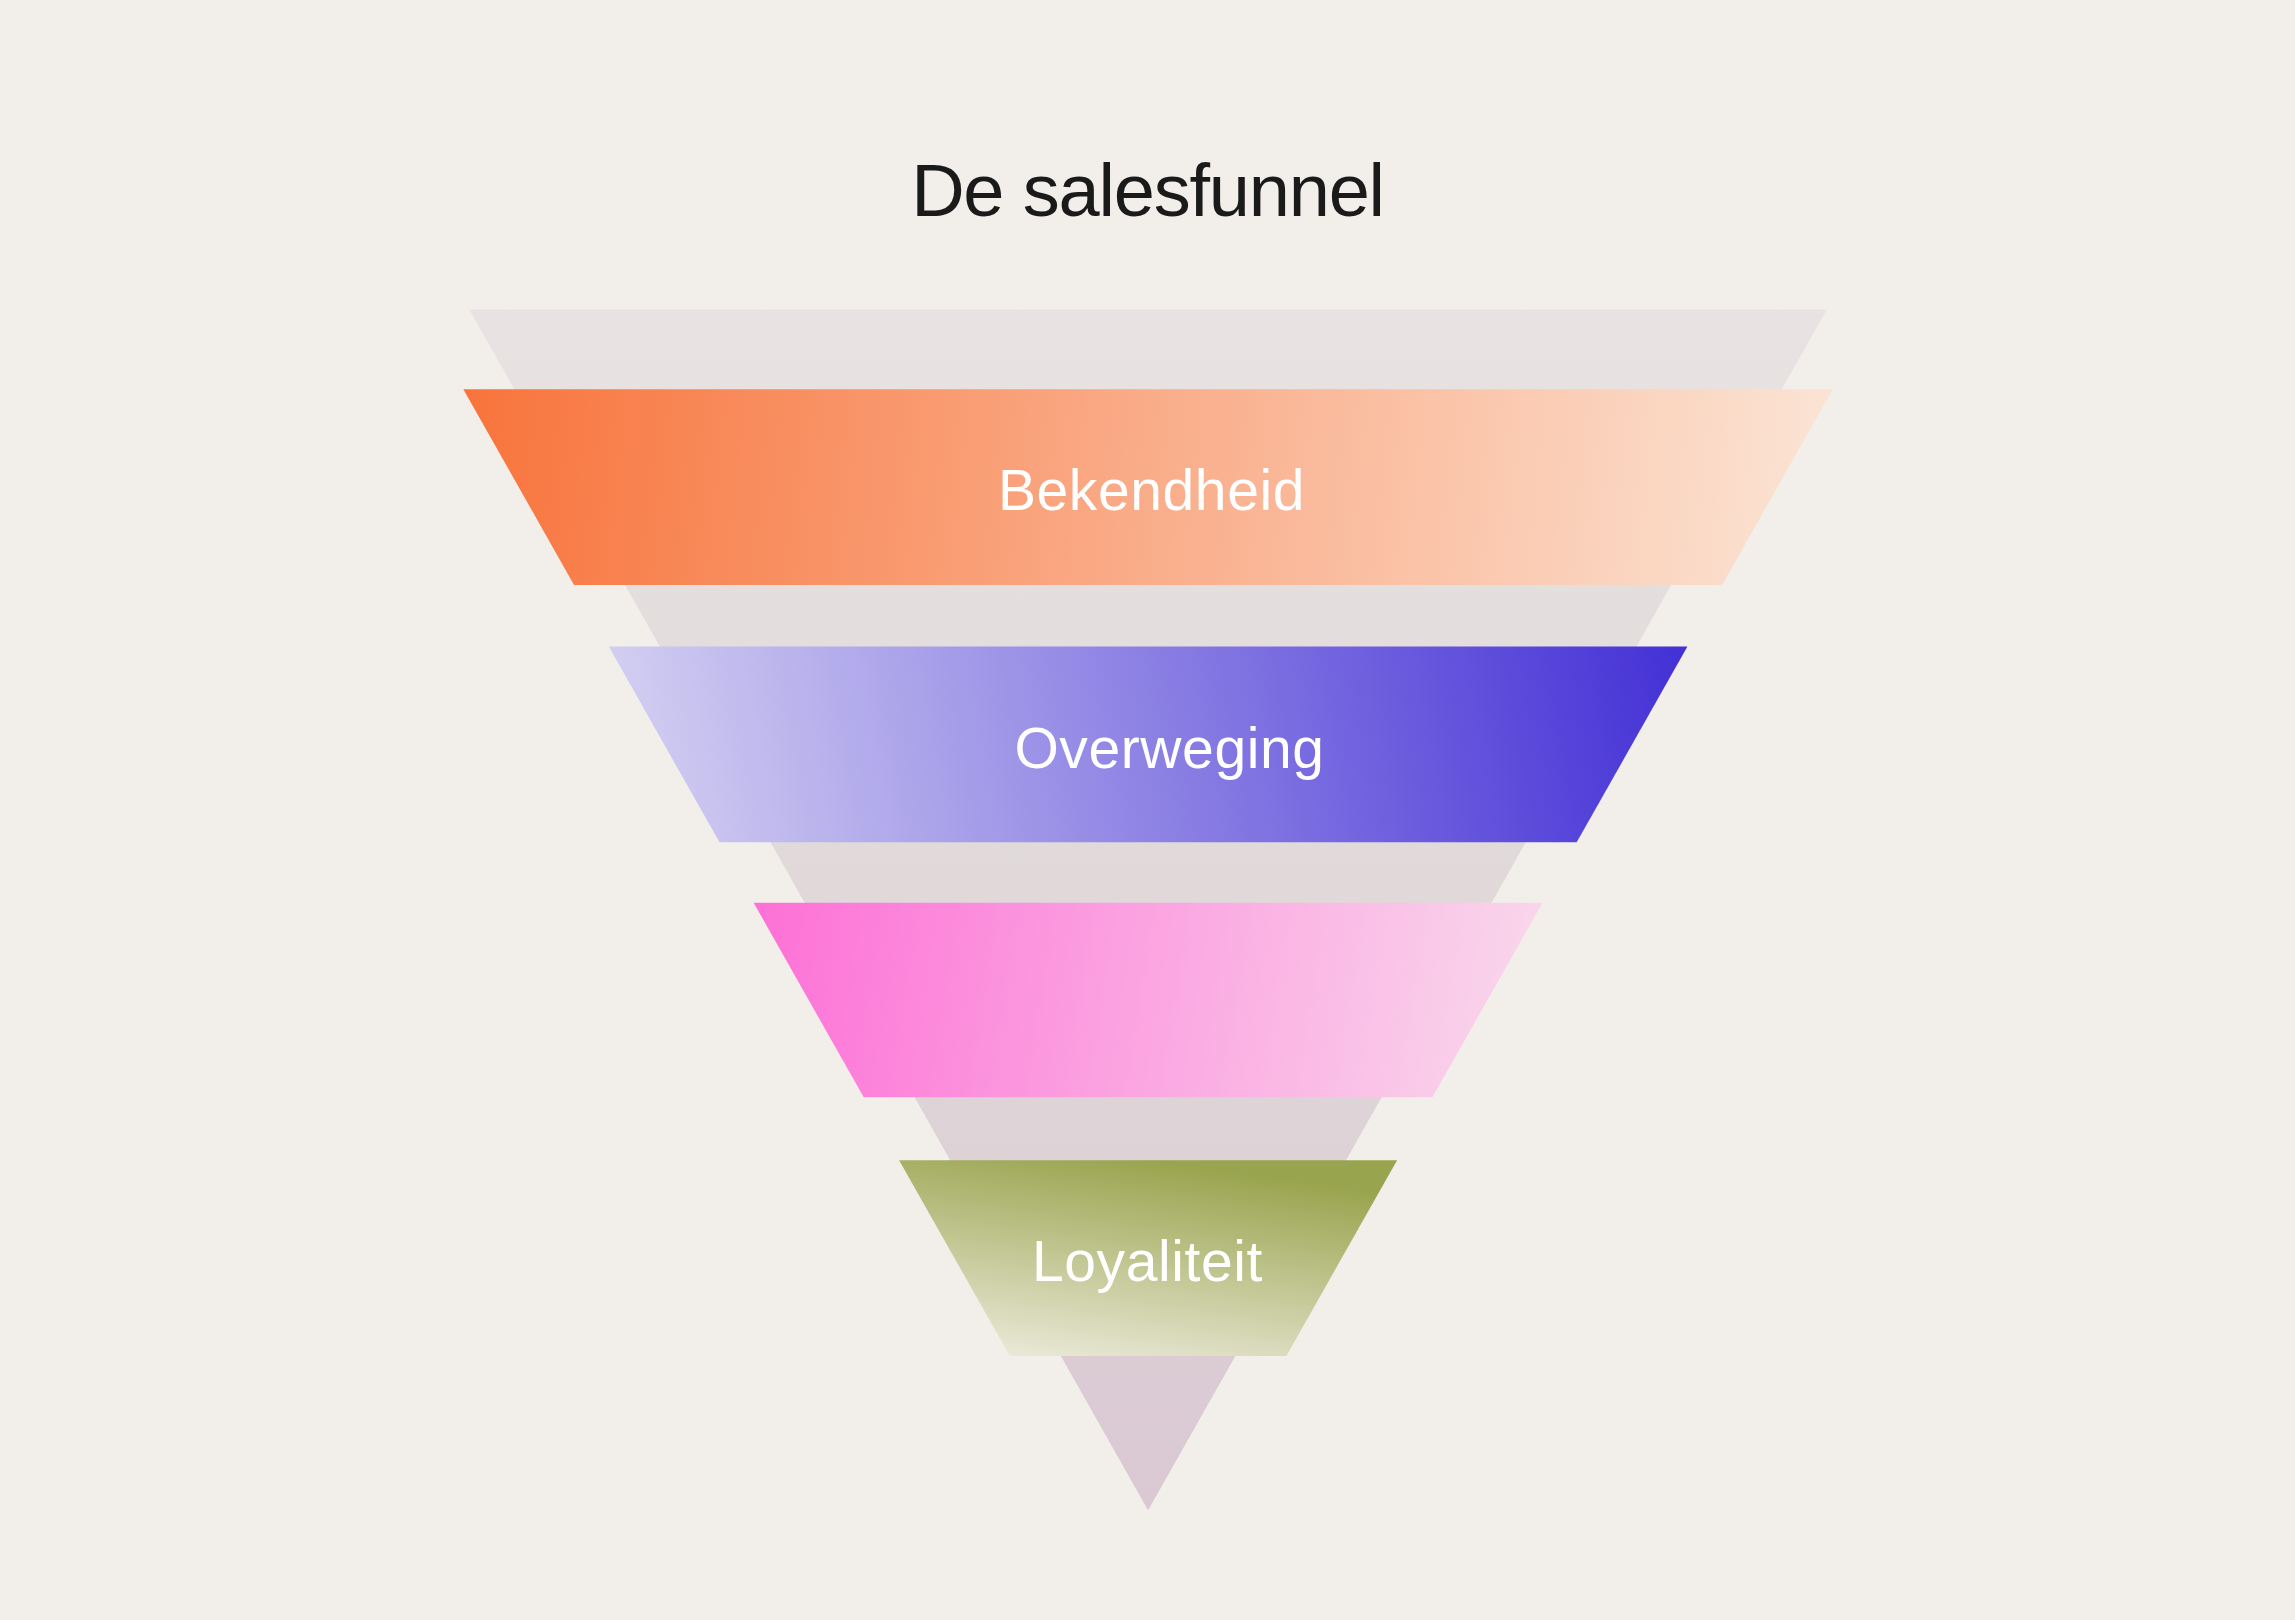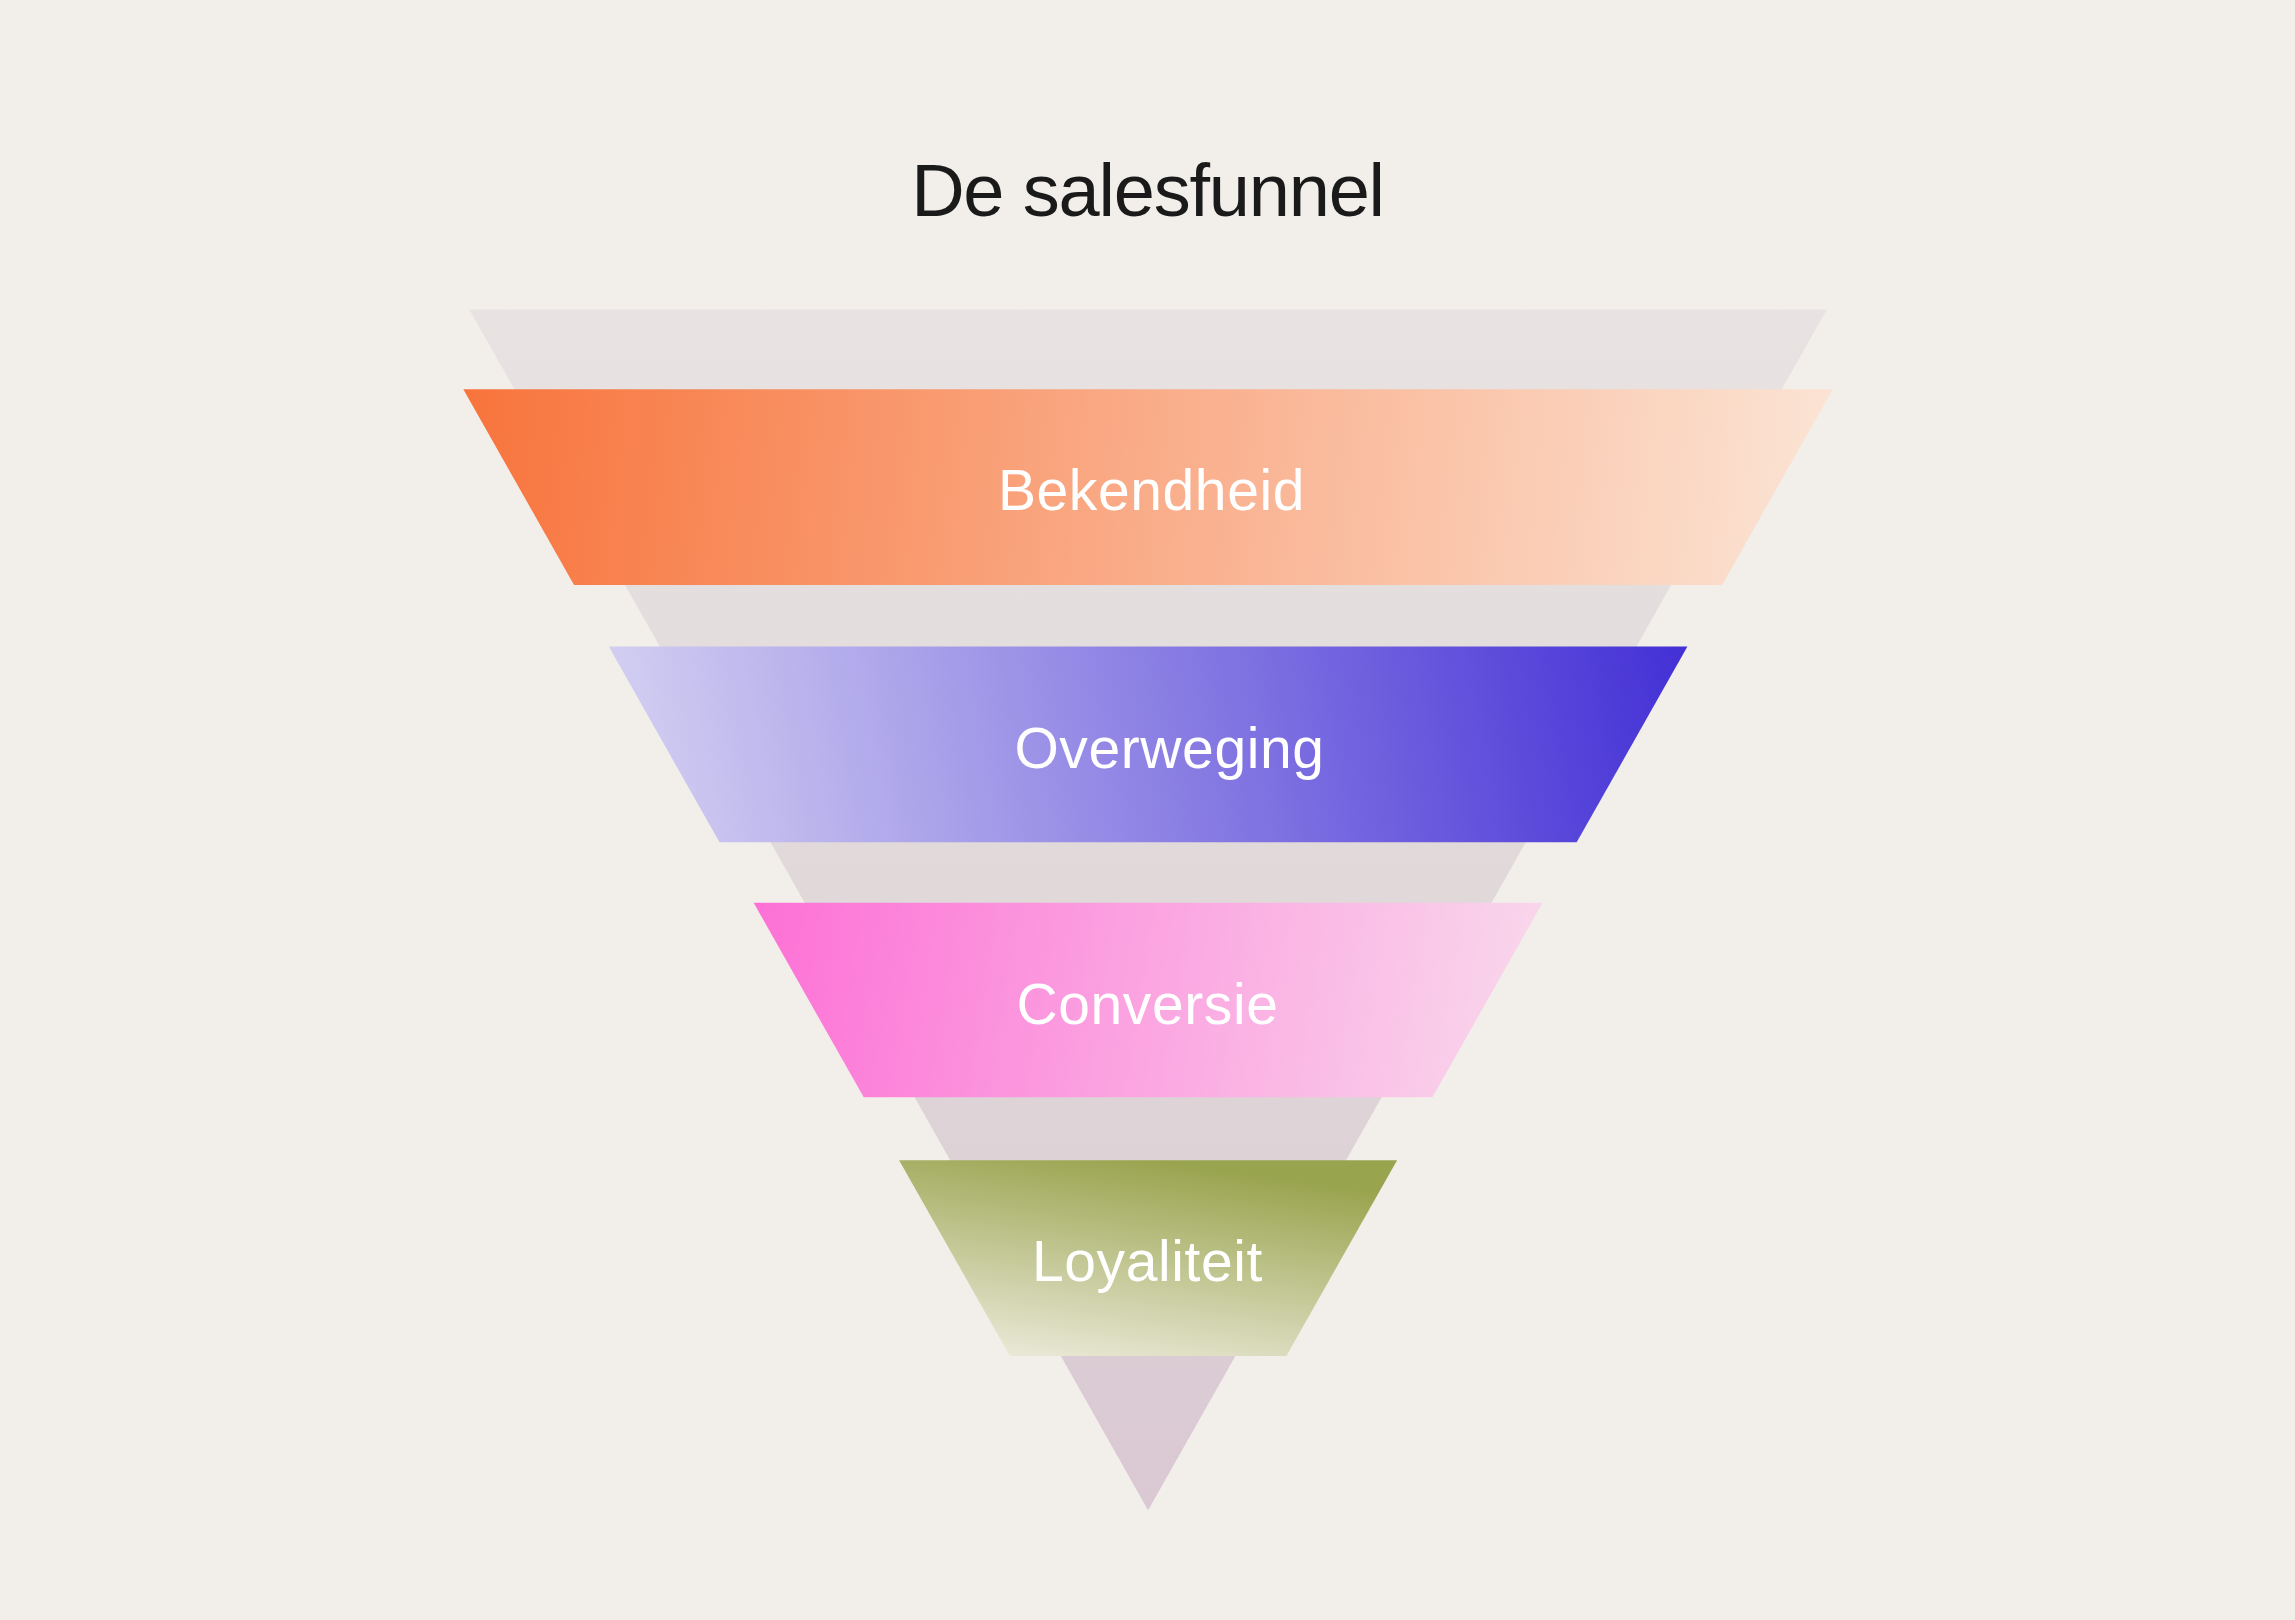--- a/index.html
+++ b/index.html
@@ -93,17 +93,16 @@
 
     <polygon points="1017,1080 2819,1080 2634,1407 1202,1407" fill="url(#grad-s1)"></polygon>
 
     <polygon points="1259,1508 2577,1508 2393,1833 1443,1833" fill="url(#grad-s2)"></polygon>
 
     <polygon points="1502,1938 2334,1938 2149,2265 1687,2265" fill="url(#grad-s3)"></polygon>
   </svg>
 
   <div class="stage-label s0">Bekendheid</div>
   <div class="stage-label s1">Overweging</div>
-  <div class="stage-label s2">Conversie</div>
   <div class="stage-label s3">Loyaliteit</div>
 
 </div>
 
 
 </body></html>

